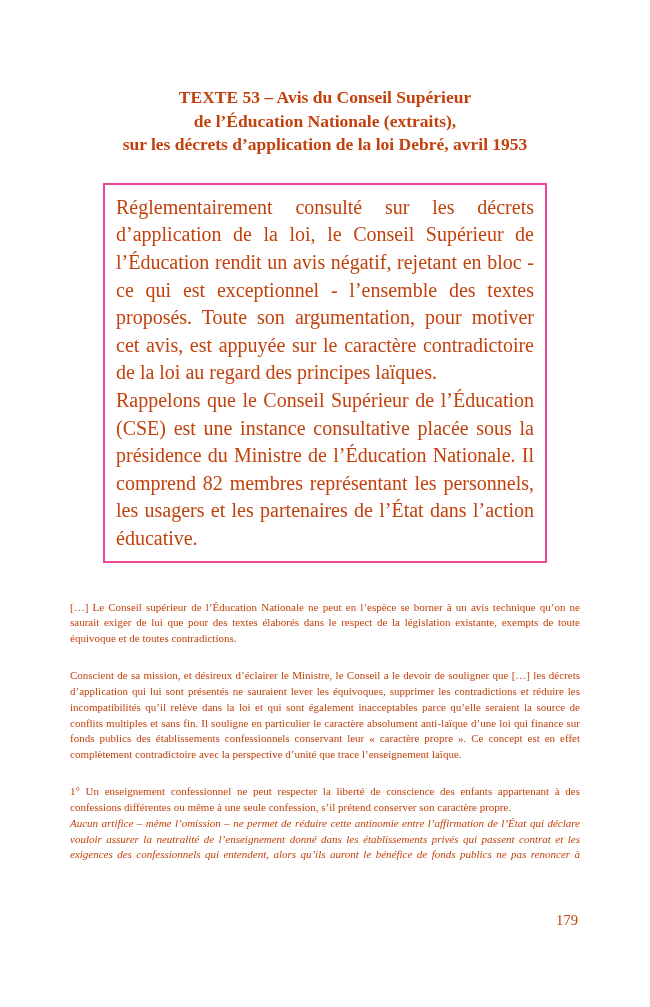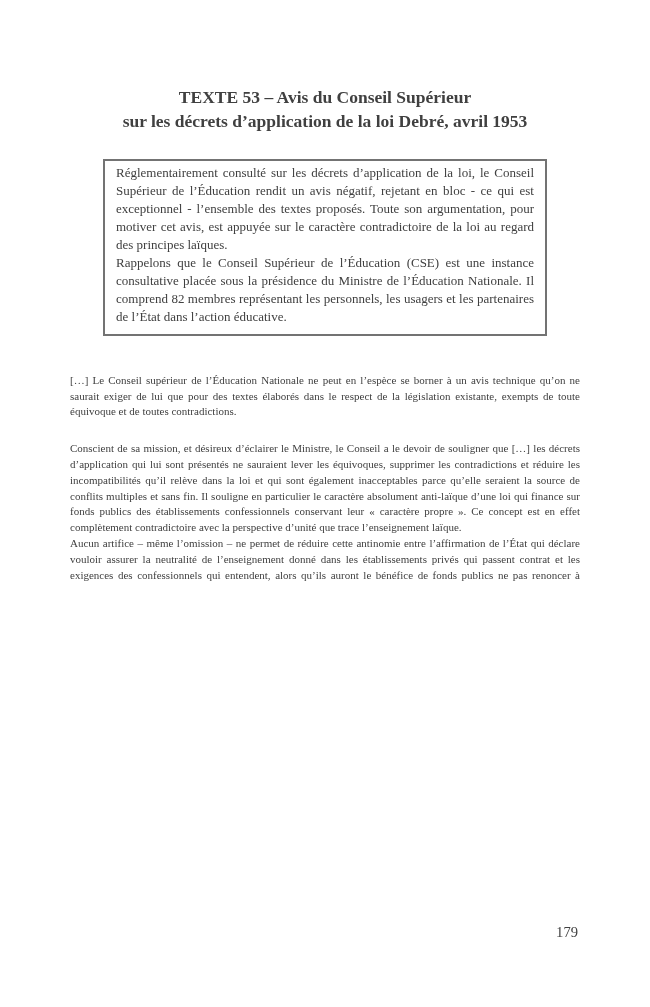--- a/index.html
+++ b/index.html
@@ -2,74 +2,76 @@
 <html lang="fr"><head>
 <meta charset="utf-8">
 <style>
   html, body { margin: 0; padding: 0; background: #ffffff; }
   .page {
     position: relative;
     width: 650px;
     height: 1007px;
     box-sizing: border-box;
     background: #ffffff;
-    color: #404040;
+    color: #c2410c;
     font-family: "Liberation Serif", "DejaVu Serif", serif;
     padding: 86px 70px 0 70px;
     overflow: hidden;
   }
   .title {
     text-align: center;
     font-weight: bold;
     font-size: 17.5px;
     line-height: 1.35;
     margin: 0 0 26px 0;
   }
   .title .t-line { display: block; }
   .intro-box {
-    border: 2px solid #737373;
+    border: 2px solid #ec4899;
     margin: 0 33px 0 33px;
-    padding: 3px 11px 8px 11px;
-    font-size: 13px;
+    padding: 9px 11px 8px 11px;
+    font-size: 20px;
     line-height: 1.38;
     text-align: justify;
   }
   .intro-box p { margin: 0; }
   .body-text {
     margin-top: 37px;
     font-size: 11px;
     line-height: 1.44;
     text-align: justify;
   }
   .body-text p { margin: 0; }
   .body-text p.gap { margin-top: 21px; }
-  .justify-last { text-align-last: justify; }
+  .justify-last { text-align-last: justify; font-style: italic; }
   .page-number {
     position: absolute;
     right: 72px;
-    bottom: 66px;
+    bottom: 78px;
     font-size: 14.6px;
   }
 </style>
 </head>
 <body>
 
 <div class="page">
 
   <h1 class="title">
     <span class="t-line">TEXTE 53 – Avis du Conseil Supérieur</span>
+    <span class="t-line">de l’Éducation Nationale (extraits),</span>
     <span class="t-line">sur les décrets d’application de la loi Debré, avril 1953</span>
   </h1>
 
   <div class="intro-box">
     <p>Réglementairement consulté sur les décrets d’application de la loi, le Conseil Supérieur de l’Éducation rendit un avis négatif, rejetant en bloc - ce qui est exceptionnel - l’ensemble des textes proposés. Toute son argumentation, pour motiver cet avis, est appuyée sur le caractère contradictoire de la loi au regard des principes laïques.</p>
     <p>Rappelons que le Conseil Supérieur de l’Éducation (CSE) est une instance consultative placée sous la présidence du Ministre de l’Éducation Nationale. Il comprend 82 membres représentant les personnels, les usagers et les partenaires de l’État dans l’action éducative.</p>
   </div>
 
   <div class="body-text">
     <p>[…] Le Conseil supérieur de l’Éducation Nationale ne peut en l’espèce se borner à un avis technique qu’on ne saurait exiger de lui que pour des textes élaborés dans le respect de la législation existante, exempts de toute équivoque et de toutes contradictions.</p>
     <p class="gap">Conscient de sa mission, et désireux d’éclairer le Ministre, le Conseil a le devoir de souligner que […] les décrets d’application qui lui sont présentés ne sauraient lever les équivoques, supprimer les contradictions et réduire les incompatibilités qu’il relève dans la loi et qui sont également inacceptables parce qu’elle seraient la source de conflits multiples et sans fin. Il souligne en particulier le caractère absolument anti-laïque d’une loi qui finance sur fonds publics des établissements confessionnels conservant leur « caractère propre ». Ce concept est en effet complètement contradictoire avec la perspective d’unité que trace l’enseignement laïque.</p>
+    <p class="gap">1° Un enseignement confessionnel ne peut respecter la liberté de conscience des enfants appartenant à des confessions différentes ou même à une seule confession, s’il prétend conserver son caractère propre.</p>
     <p class="justify-last">Aucun artifice – même l’omission – ne permet de réduire cette antinomie entre l’affirmation de l’État qui déclare vouloir assurer la neutralité de l’enseignement donné dans les établissements privés qui passent contrat et les exigences des confessionnels qui entendent, alors qu’ils auront le bénéfice de fonds publics ne pas renoncer à</p>
   </div>
 
   <div class="page-number">179</div>
 
 </div>
 
 </body></html>

